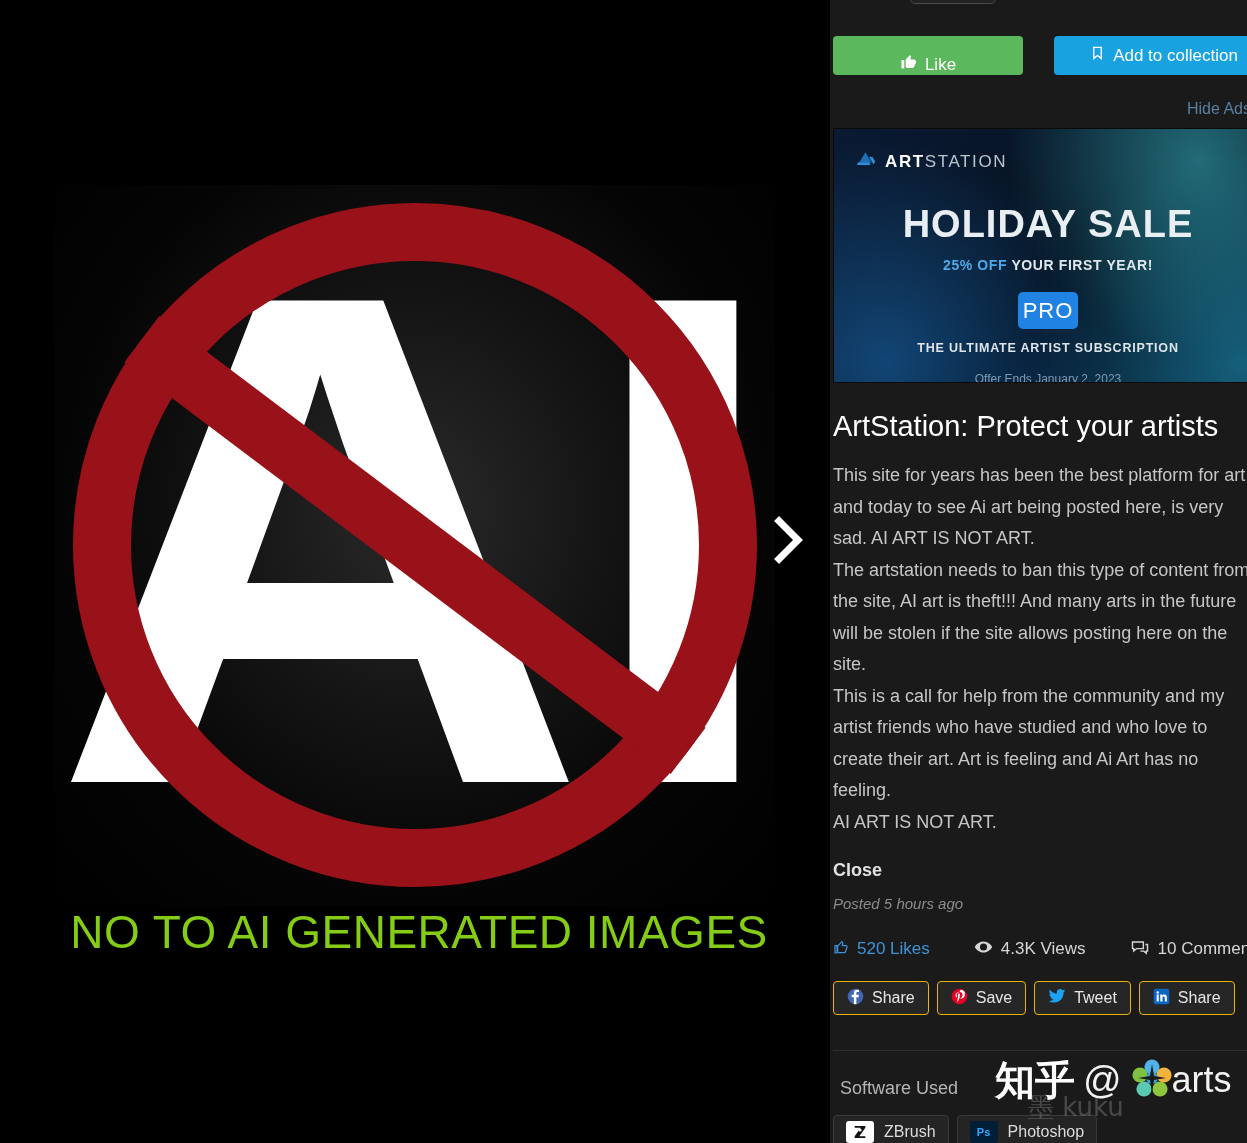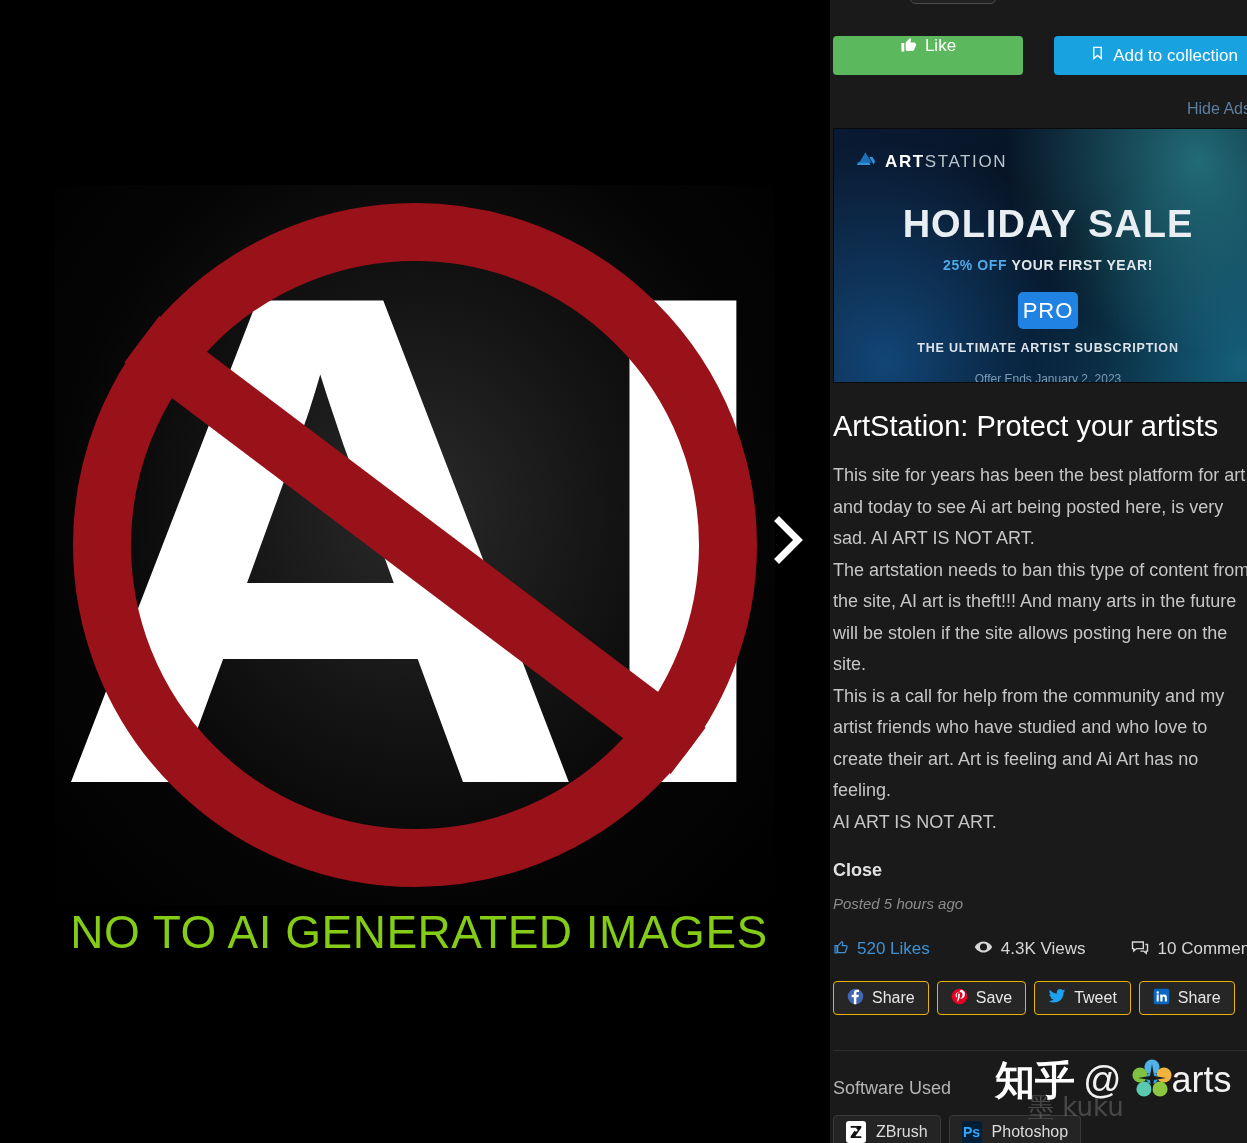--- a/index.html
+++ b/index.html
@@ -104,21 +104,21 @@
     position:absolute; left:0; top:36px;
     width:417px; height:40px;
     display:flex; gap:0;
   }
   .btn-like {
     position:absolute; left:3px; top:0;
     width:190px; height:39px;
     background:#5cb85c;
     border:none; border-radius:4px;
     color:#fff; font-size:17px;
-    display:flex; align-items:flex-start; justify-content:center; gap:8px;
+    display:flex; align-items:flex-end; justify-content:center; gap:8px;
     cursor:pointer;
     font-family:"Liberation Sans", sans-serif;
   }
   .btn-collect {
     position:absolute; left:224px; top:0;
     width:220px; height:39px;
     background:#18a2e0;
     border:none; border-radius:4px;
     color:#fff; font-size:17px;
     display:flex; align-items:center; justify-content:center; gap:8px;
@@ -236,39 +236,39 @@
     white-space:nowrap;
   }
 
   .divider {
     position:absolute; left:3px; top:1050px;
     width:420px; height:1px;
     background:#2e2e2e;
   }
 
   .software-label {
-    position:absolute; left:3px; top:1078px;
+    position:absolute; left:10px; top:1078px;
     font-size:18px; color:#b5b5b5;
     white-space:nowrap;
   }
   .software-row {
     position:absolute; left:3px; top:1115px;
     display:flex; gap:8px;
   }
   .sw-btn {
     height:34px; padding:0 12px;
     background:#242424; border:1px solid #3a3a3a; border-radius:4px;
     color:#dcdcdc; font-size:16px;
     display:flex; align-items:center; gap:10px;
     cursor:pointer; white-space:nowrap;
   }
   .sw-ico {
-    width:20px; height:22px; border-radius:3px;
+    width:28px; height:22px; border-radius:3px;
     display:flex; align-items:center; justify-content:center;
-    font-size:14px; font-weight:bold;
+    font-size:11px; font-weight:bold;
   }
   .sw-ico.zbrush { background:#fff; color:#111; }
   .sw-ico.ps { background:#001e36; color:#31a8ff; }
 
   
   .watermark {
     position:absolute;
     left:995px; top:1058px;
     z-index:40;
     display:flex; align-items:center; gap:8px;

